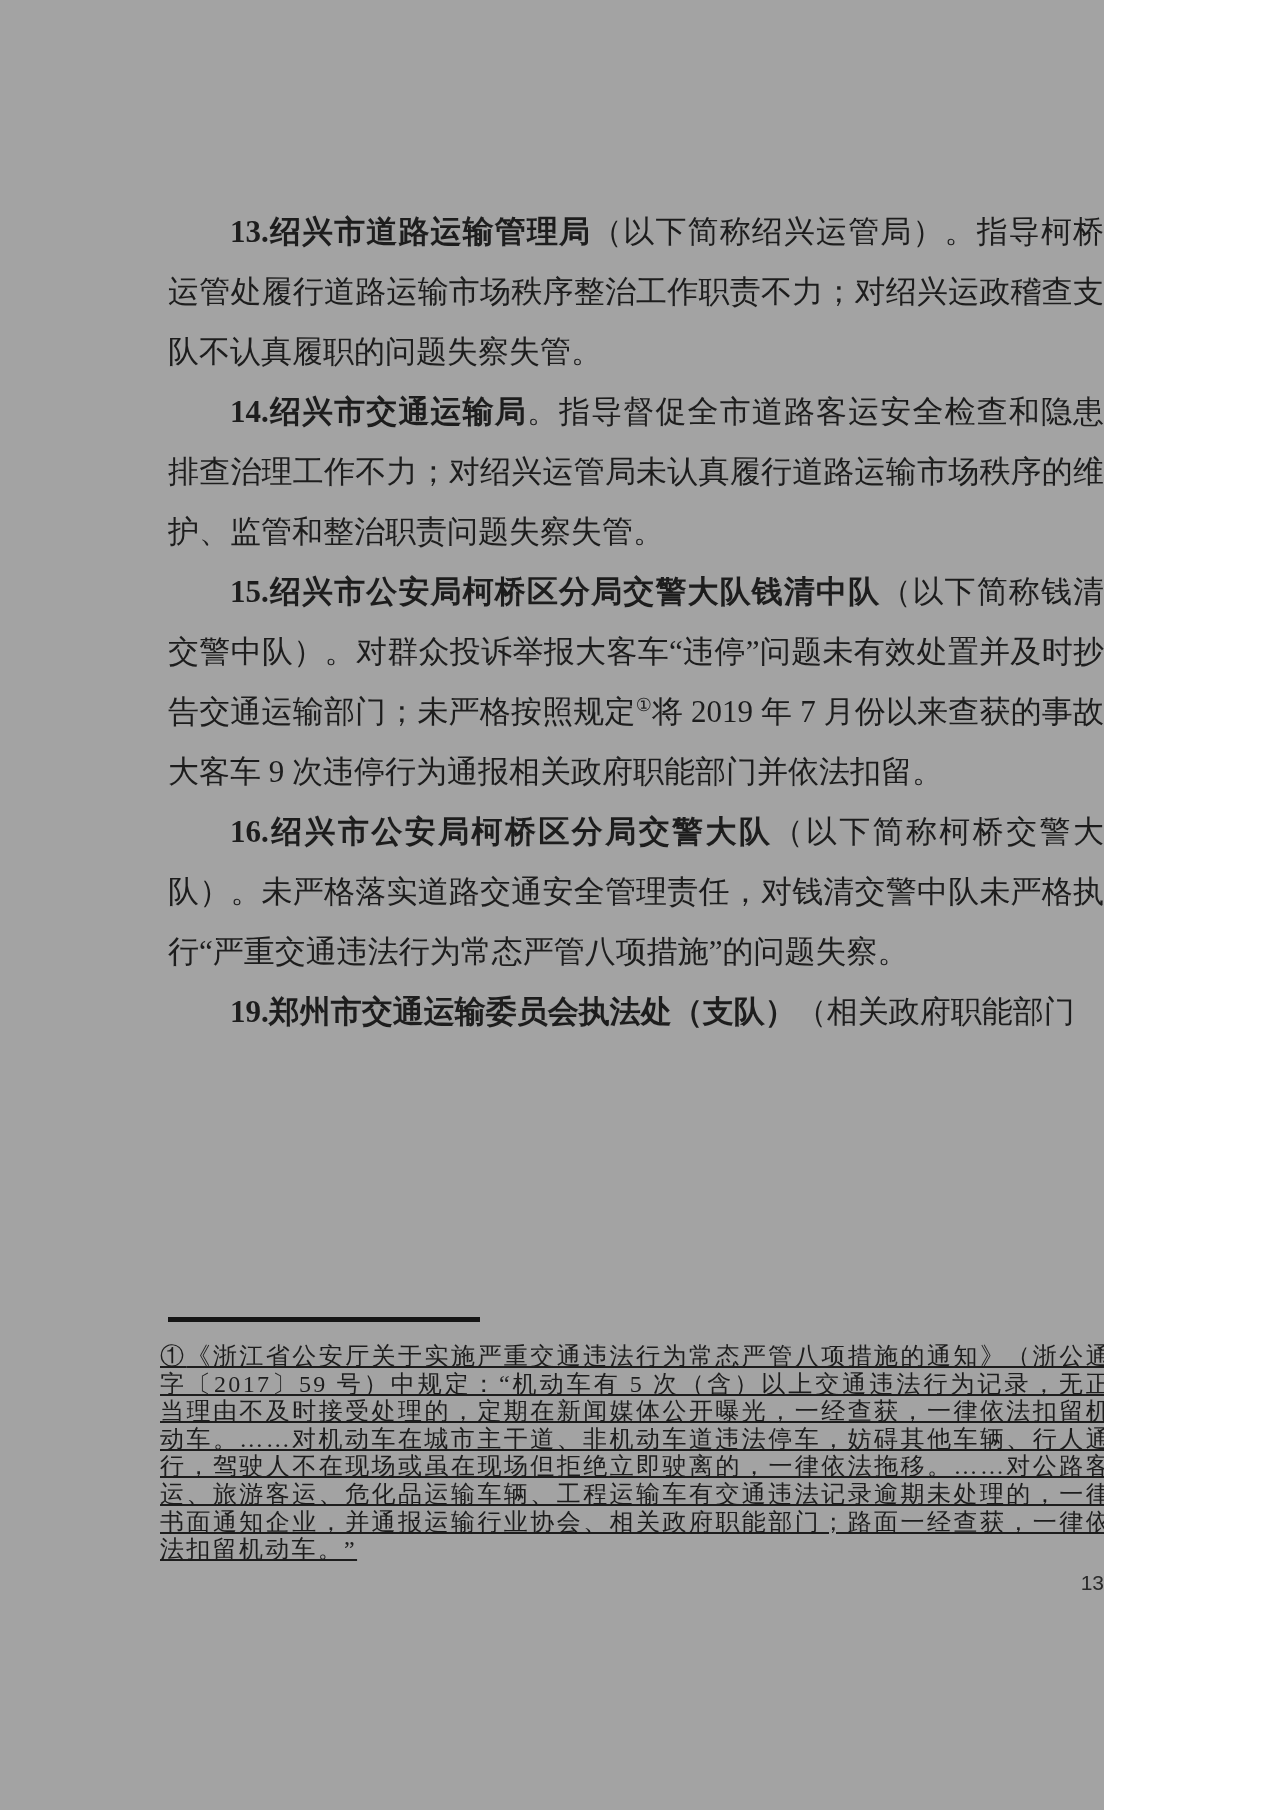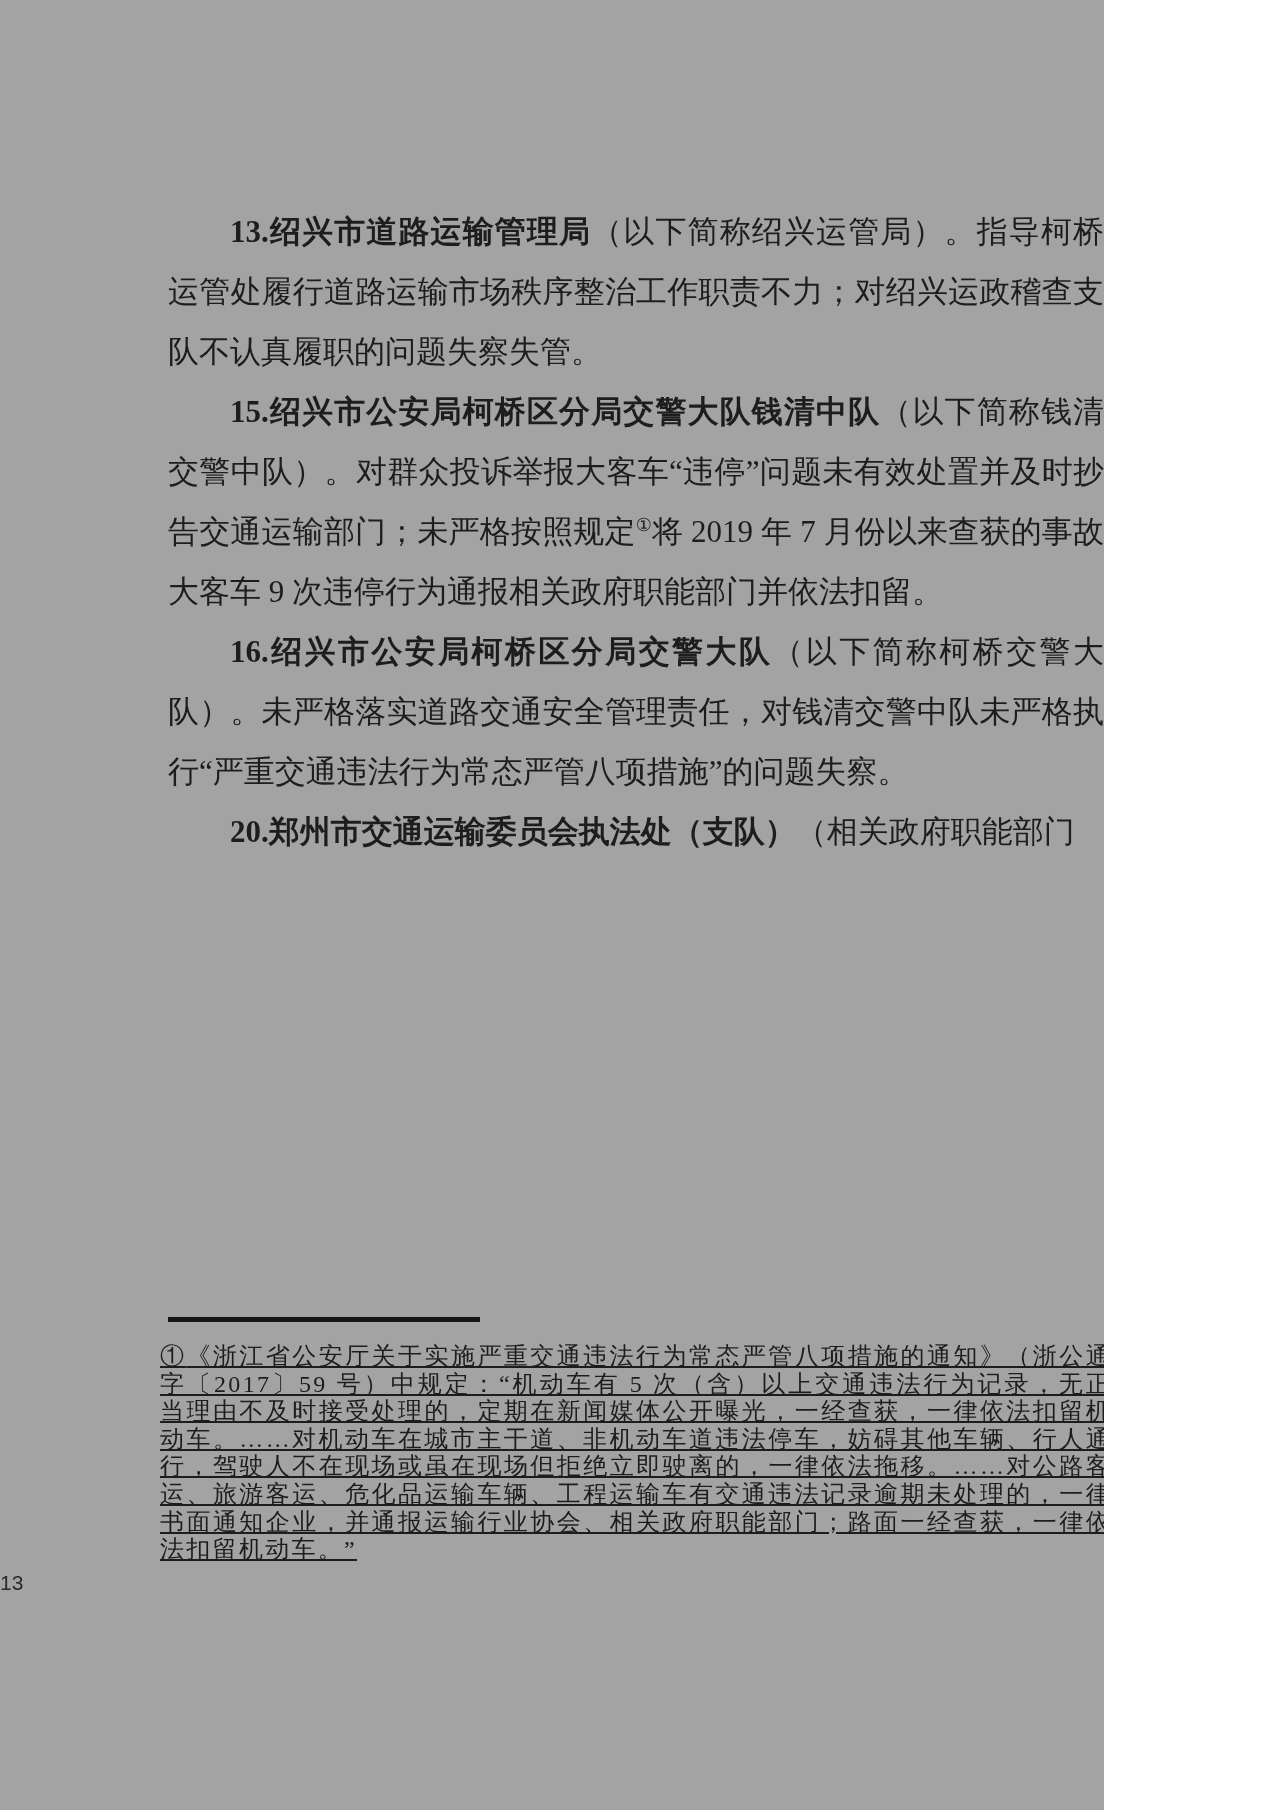--- a/index.html
+++ b/index.html
@@ -56,36 +56,37 @@
     line-height: 27.6px;
     text-align: justify;
     text-justify: inter-ideograph;
     text-decoration: underline;
   }
   .page-number {
     position: absolute;
     left: 0;
     top: 1571px;
     width: 100%;
-    text-align: left;
+    text-align: right;
     font-size: 21px;
     color: #2a2a2a;
     font-family: "Liberation Sans", "DejaVu Sans", sans-serif;
   }
 </style>
 </head>
 <body>
 
 <div class="page">
 
   <div class="body-text">
     <p><span class="lead-bold">13.绍兴市道路运输管理局</span><span>（以下简称绍兴运管局）。指导柯桥运管处履行道路运输市场秩序整治工作职责不力；对绍兴运政稽查支队不认真履职的问题失察失管。</span></p>
+    <p><span class="lead-bold">14.绍兴市交通运输局</span><span>。指导督促全市道路客运安全检查和隐患排查治理工作不力；对绍兴运管局未认真履行道路运输市场秩序的维护、监管和整治职责问题失察失管。</span></p>
     <p><span class="lead-bold">15.绍兴市公安局柯桥区分局交警大队钱清中队</span><span>（以下简称钱清交警中队）。对群众投诉举报大客车“违停”问题未有效处置并及时抄告交通运输部门；未严格按照规定</span><span class="fn-sup">①</span><span>将 2019 年 7 月份以来查获的事故大客车 9 次违停行为通报相关政府职能部门并依法扣留。</span></p>
     <p><span class="lead-bold">16.绍兴市公安局柯桥区分局交警大队</span><span>（以下简称柯桥交警大队）。未严格落实道路交通安全管理责任，对钱清交警中队未严格执行“严重交通违法行为常态严管八项措施”的问题失察。</span></p>
-    <p><span class="lead-bold">20.郑州市交通运输委员会执法处（支队）</span><span>（相关政府职能部门</span></p>
+    <p><span class="lead-bold">19.郑州市交通运输委员会执法处（支队）</span><span>（相关政府职能部门</span></p>
   </div>
 
   <div class="footnote-rule"></div>
 
   <div class="footnote"><span>①</span><span>《浙江省公安厅关于实施严重交通违法行为常态严管八项措施的通知》（浙公通字〔2017〕59 号）中规定：“机动车有 5 次（含）以上交通违法行为记录，无正当理由不及时接受处理的，定期在新闻媒体公开曝光，一经查获，一律依法扣留机动车。……对机动车在城市主干道、非机动车道违法停车，妨碍其他车辆、行人通行，驾驶人不在现场或虽在现场但拒绝立即驶离的，一律依法拖移。……对公路客运、旅游客运、危化品运输车辆、工程运输车有交通违法记录逾期未处理的，一律书面通知企业，并通报运输行业协会、相关政府职能部门；路面一经查获，一律依法扣留机动车。”</span></div>
 
   <div class="page-number">13</div>
 
 </div>
 

